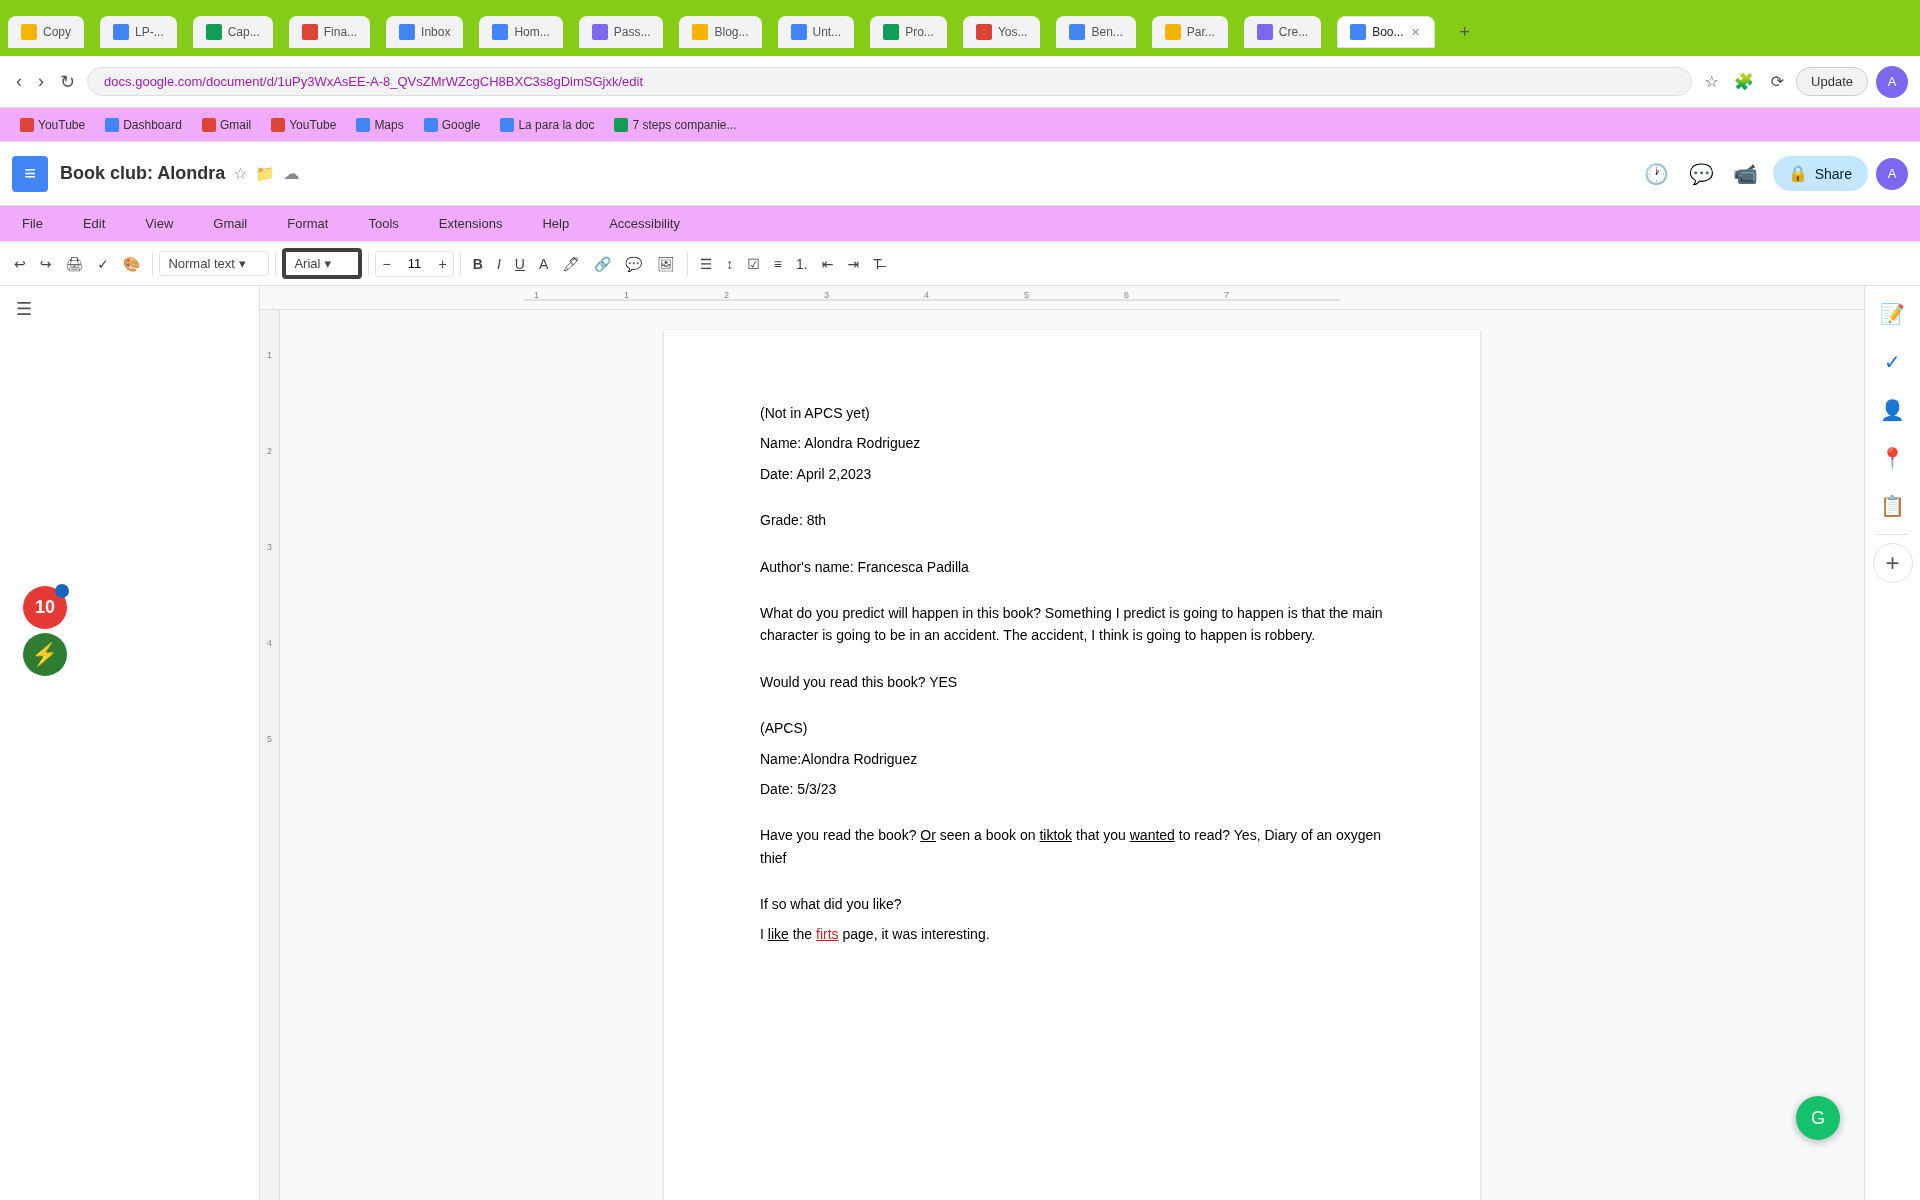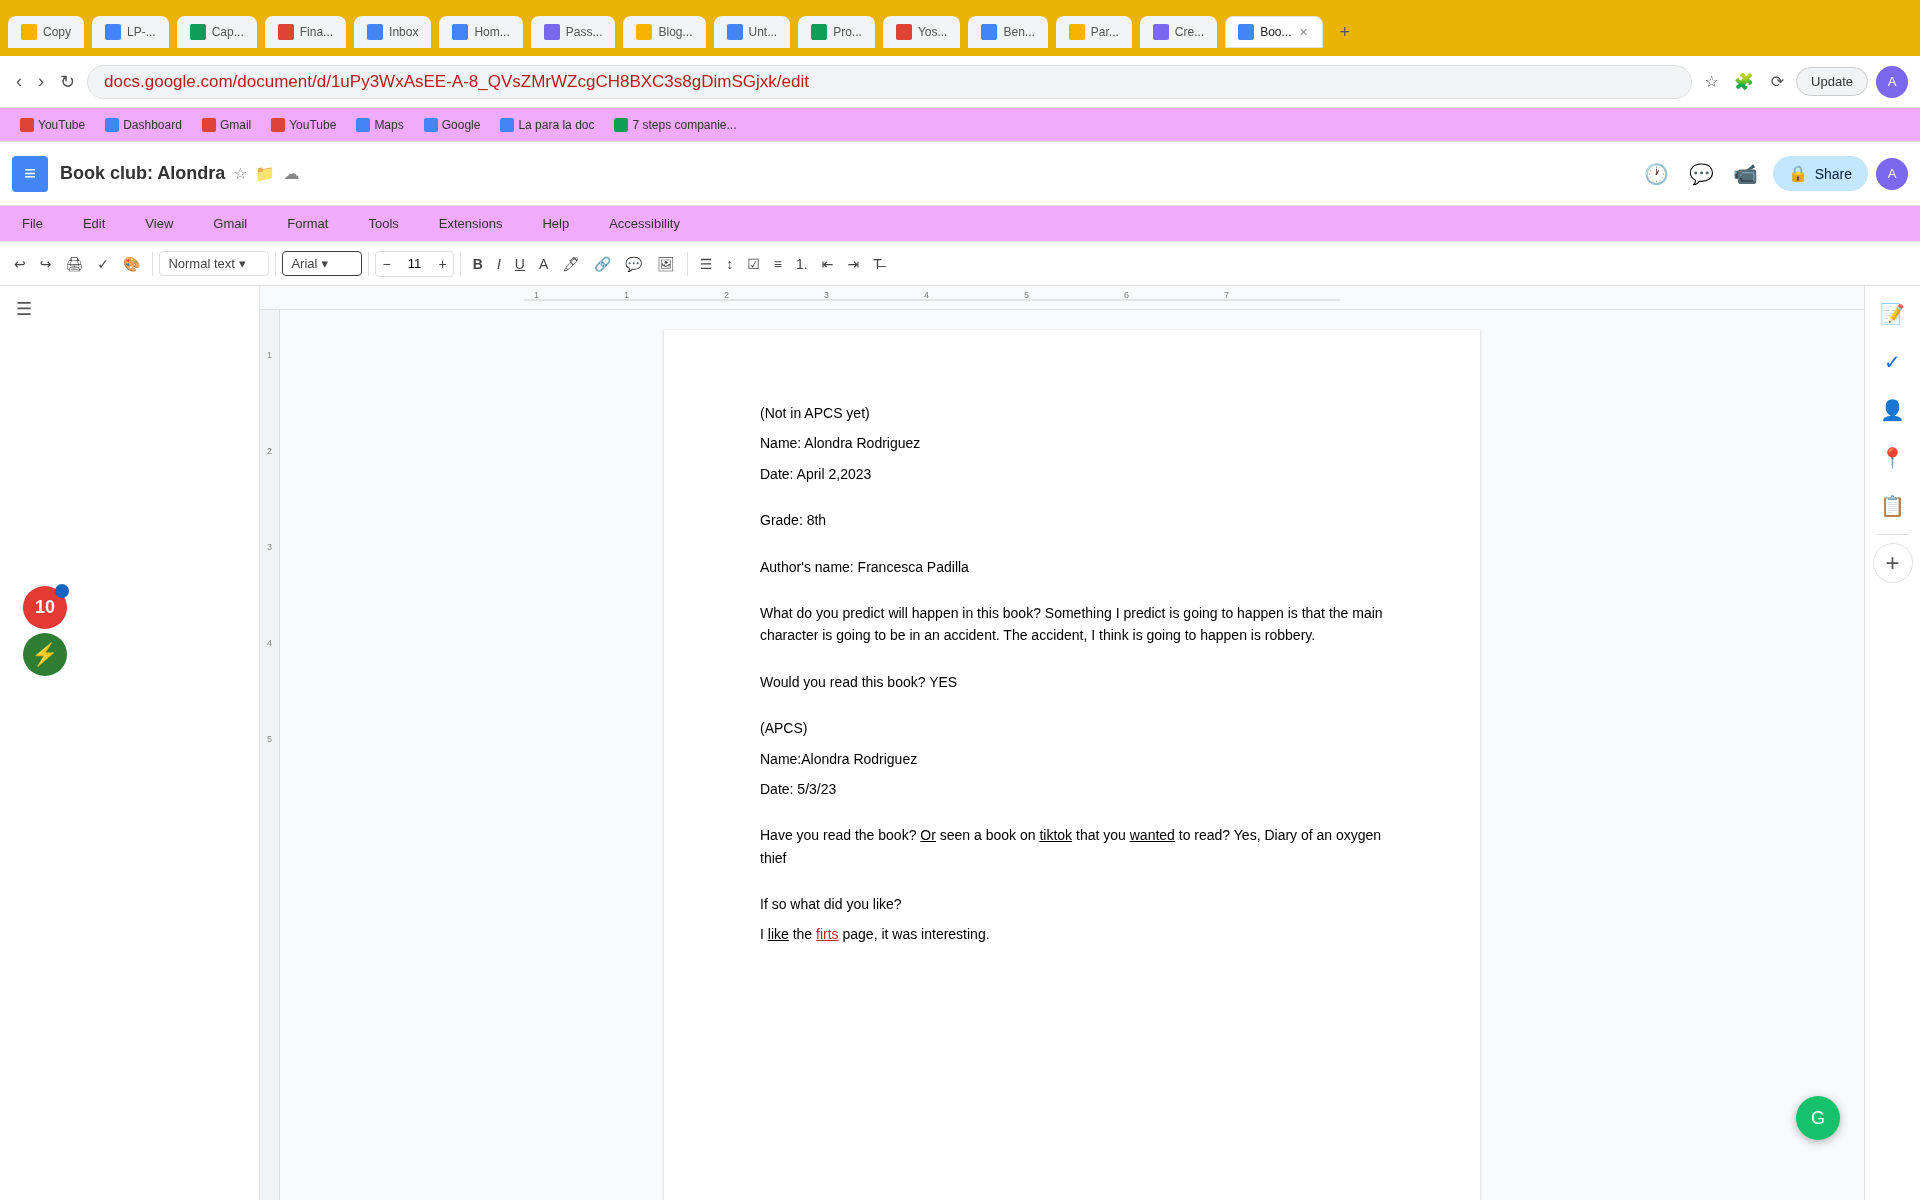--- a/index.html
+++ b/index.html
@@ -3,21 +3,21 @@
   <meta charset="utf-8">
   <style>
     * { margin: 0; padding: 0; box-sizing: border-box; }
     body { font-family: Arial, sans-serif; font-size: 14px; background: #f8f9fa; overflow-x: hidden; }
 
     
     .browser-chrome { background: #f1f3f4; width: 1920px; }
 
     
     .tab-bar {
-      display: flex; align-items: center; background: #eab308; padding: 8px 8px 0 8px; gap: 8px; height: 56px;
+      display: flex; align-items: center; background: #84cc16; padding: 8px 8px 0 8px; gap: 16px; height: 56px;
     }
     .tab {
       display: flex; align-items: center; padding: 0 12px; height: 32px; border-radius: 8px 8px 0 0;
       background: #f1f3f4; font-size: 12px; color: #555; gap: 6px; white-space: nowrap;
       max-width: 150px; overflow: hidden; cursor: pointer; border: 1px solid transparent;
     }
     .tab.active {
       background: #fff; color: #222; border-color: #dee1e6;
     }
     .tab-favicon { width: 16px; height: 16px; border-radius: 2px; flex-shrink: 0; }
@@ -28,21 +28,21 @@
     }
 
     
     .address-bar {
       display: flex; align-items: center; background: #fff; padding: 6px 12px; gap: 8px; height: 52px;
       border-bottom: 1px solid #e0e0e0;
     }
     .nav-btn { background: none; border: none; cursor: pointer; color: #555; font-size: 18px; padding: 4px; }
     .address-input {
       flex: 1; background: #f1f3f4; border: 1px solid #e0e0e0; border-radius: 20px;
-      padding: 6px 16px; font-size: 17px; color: #b91c1c; outline: none;
+      padding: 6px 16px; font-size: 13px; color: #a21caf; outline: none;
     }
     .toolbar-icons { display: flex; gap: 8px; align-items: center; }
     .toolbar-icon { background: none; border: none; cursor: pointer; color: #555; font-size: 16px; padding: 4px; }
     .update-btn {
       background: #f1f3f4; border: 1px solid #ccc; border-radius: 16px; padding: 6px 14px;
       font-size: 13px; cursor: pointer; color: #333;
     }
     .avatar {
       width: 32px; height: 32px; border-radius: 50%; background: #7b68ee;
       display: flex; align-items: center; justify-content: center; color: white; font-size: 13px;
@@ -100,21 +100,21 @@
     .toolbar-btn {
       background: none; border: none; cursor: pointer; color: #444; padding: 4px 6px;
       border-radius: 4px; font-size: 14px; display: flex; align-items: center; gap: 2px;
     }
     .toolbar-separator { width: 1px; height: 24px; background: #e0e0e0; margin: 0 4px; }
     .style-select {
       border: 1px solid #e0e0e0; border-radius: 4px; padding: 4px 8px; font-size: 13px;
       background: #fff; cursor: pointer; display: flex; align-items: flex-start; gap: 4px; min-width: 110px;
     }
     .font-select {
-      border: 1px solid #404040; border-radius: 4px; padding: 4px 8px; font-size: 13px;
+      border: 4px solid #404040; border-radius: 4px; padding: 4px 8px; font-size: 13px;
       background: #fff; cursor: pointer; display: flex; align-items: center; gap: 4px; min-width: 80px;
     }
     .font-size-control {
       display: flex; align-items: center; border: 1px solid #e0e0e0; border-radius: 4px; overflow: hidden;
     }
     .font-size-btn { background: none; border: none; cursor: pointer; padding: 4px 6px; font-size: 14px; color: #444; }
     .font-size-input {
       width: 36px; text-align: center; border: none; outline: none; font-size: 13px; padding: 4px 0;
     }
 

